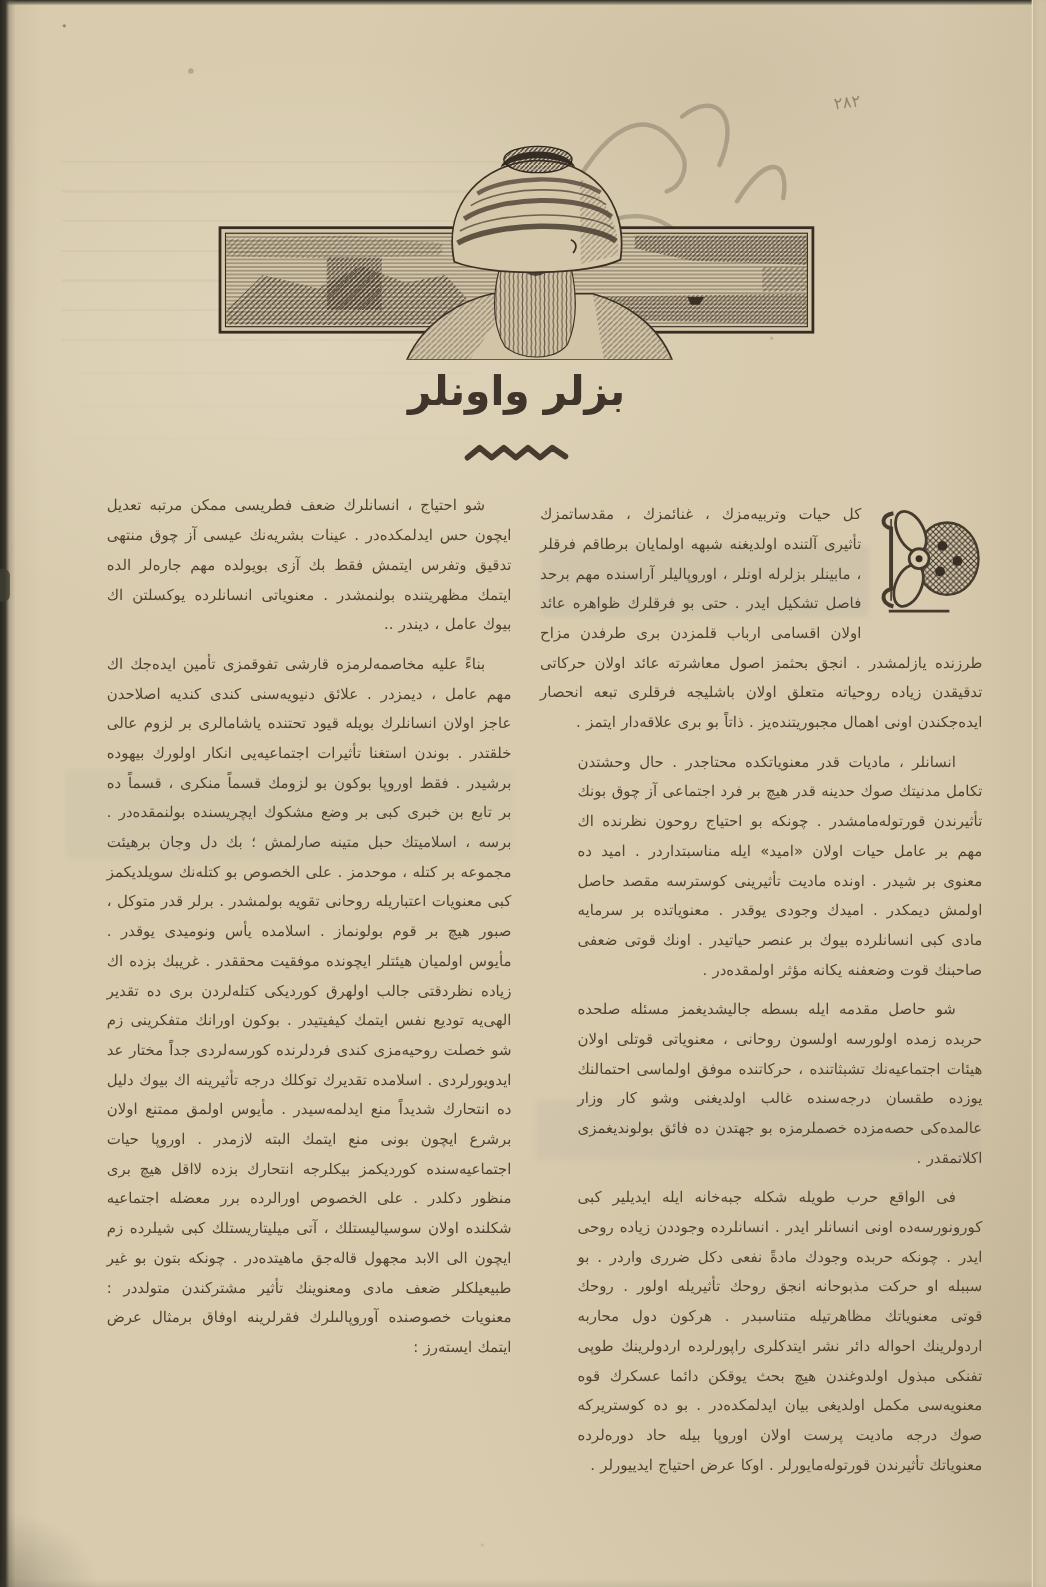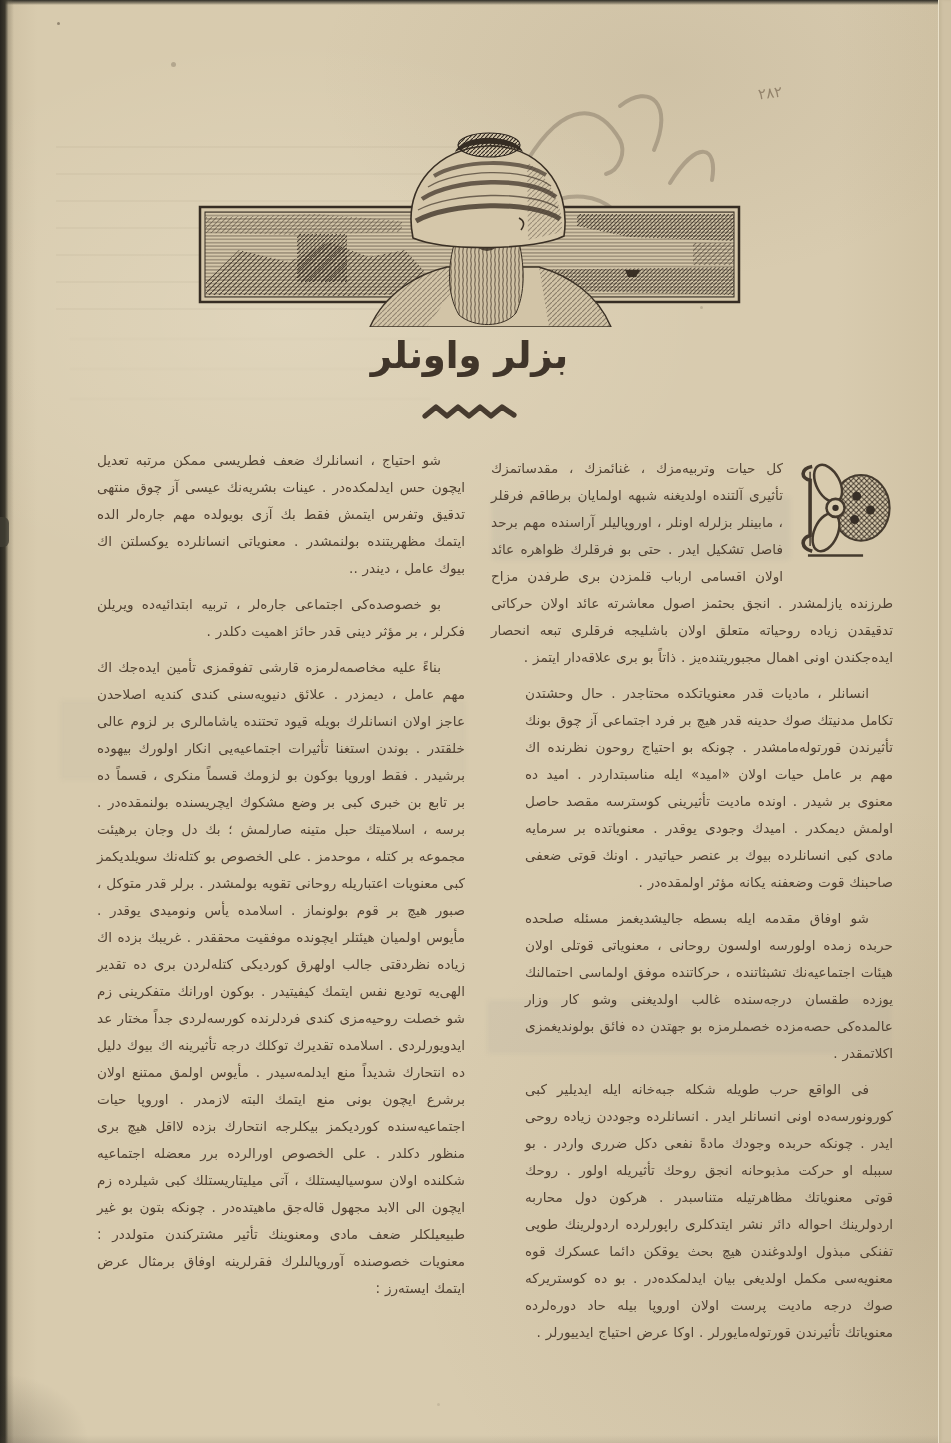--- a/index.html
+++ b/index.html
@@ -181,24 +181,23 @@
             <ellipse cx="31" cy="25" rx="11" ry="19" fill="#d8cbae" stroke="#3a3025" stroke-width="2.4" transform="rotate(-28 31 25)"></ellipse>
             <ellipse cx="29" cy="71" rx="11" ry="19" fill="#d8cbae" stroke="#3a3025" stroke-width="2.4" transform="rotate(24 29 71)"></ellipse>
             <circle cx="38" cy="48" r="8.5" fill="#d8cbae" stroke="#3a3025" stroke-width="2.4"></circle>
             <circle cx="38" cy="48" r="3" fill="#2c241d"></circle>
             <path d="M12,93 H64" stroke="#3a3025" stroke-width="2.4"></path>
           </svg>
         </span>
         <span>كل حيات وتربيه‌مزك ، غنائمزك ، مقدساتمزك تأثيرى آلتنده اولديغنه شبهه اولمايان برطاقم فرقلر ، مابينلر بزلرله اونلر ، اوروپاليلر آراسنده مهم برحد فاصل تشكيل ايدر . حتى بو فرقلرك ظواهره عائد اولان اقسامى ارباب قلمزدن برى طرفدن مزاح طرزنده يازلمشدر . انجق بحثمز اصول معاشرته عائد اولان حركاتى تدقيقدن زياده روحياته متعلق اولان باشليجه فرقلرى تبعه انحصار ايده‌جكندن اونى اهمال مجبوريتنده‌يز . ذاتاً بو برى علاقه‌دار ايتمز .</span>
       </p>
       <p class="para indent">انسانلر ، ماديات قدر معنوياتكده محتاجدر . حال وحشتدن تكامل مدنيتك صوك حدينه قدر هيچ بر فرد اجتماعى آز چوق بونك تأثيرندن قورتوله‌مامشدر . چونكه بو احتياج روحون نظرنده اك مهم بر عامل حيات اولان «اميد» ايله مناسبتداردر . اميد ده معنوى بر شيدر . اونده ماديت تأثيرينى كوسترسه مقصد حاصل اولمش ديمكدر . اميدك وجودى يوقدر . معنوياتده بر سرمايه مادى كبى انسانلرده بيوك بر عنصر حياتيدر . اونك قوتى ضعفى صاحبنك قوت وضعفنه يكانه مؤثر اولمقده‌در .</p>
-      <p class="para indent">شو اوفاق مقدمه ايله بسطه جاليشديغمز مسئله صلحده حربده زمده اولورسه اولسون روحانى ، معنوياتى قوتلى اولان هيئات اجتماعيه‌نك تشبثاتنده ، حركاتنده موفق اولماسى احتمالنك يوزده طقسان درجه‌سنده غالب اولديغنى وشو كار وزار عالمده‌كى حصه‌مزده خصملرمزه بو جهتدن ده فائق بولونديغمزى اكلاتمقدر .</p>
+      <p class="para indent">شو حاصل مقدمه ايله بسطه جاليشديغمز مسئله صلحده حربده زمده اولورسه اولسون روحانى ، معنوياتى قوتلى اولان هيئات اجتماعيه‌نك تشبثاتنده ، حركاتنده موفق اولماسى احتمالنك يوزده طقسان درجه‌سنده غالب اولديغنى وشو كار وزار عالمده‌كى حصه‌مزده خصملرمزه بو جهتدن ده فائق بولونديغمزى اكلاتمقدر .</p>
       <p class="para indent">فى الواقع حرب طويله شكله جبه‌خانه ايله ايديلير كبى كورونورسه‌ده اونى انسانلر ايدر . انسانلرده وجوددن زياده روحى ايدر . چونكه حربده وجودك مادةً نفعى دكل ضررى واردر . بو سببله او حركت مذبوحانه انجق روحك تأثيريله اولور . روحك قوتى معنوياتك مظاهرتيله متناسبدر . هركون دول محاربه اردولرينك احواله دائر نشر ايتدكلرى راپورلرده اردولرينك طوپى تفنكى مبذول اولدوغندن هيچ بحث يوقكن دائما عسكرك قوه معنويه‌سى مكمل اولديغى بيان ايدلمكده‌در . بو ده كوستريركه صوك درجه ماديت پرست اولان اوروپا بيله حاد دوره‌لرده معنوياتك تأثيرندن قورتوله‌مايورلر . اوكا عرض احتياج ايدييورلر .</p>
     </div>
 
     <div class="col col-second">
       <p class="para indent">شو احتياج ، انسانلرك ضعف فطريسى ممكن مرتبه تعديل ايچون حس ايدلمكده‌در . عينات بشريه‌نك عيسى آز چوق منتهى تدقيق وتفرس ايتمش فقط بك آزى بويولده مهم جاره‌لر الده ايتمك مظهريتنده بولنمشدر . معنوياتى انسانلرده يوكسلتن اك بيوك عامل ، ديندر ..</p>
-      <p class="para indent">بو خصوصده‌كى اجتماعى جاره‌لر ، تربيه ابتدائيه‌ده ويريلن فكرلر ، بر مؤثر دينى قدر حائز اهميت دكلدر .</p>
       <p class="para indent">بناءً عليه مخاصمه‌لرمزه قارشى تفوقمزى تأمين ايده‌جك اك مهم عامل ، ديمزدر . علائق دنيويه‌سنى كندى كنديه اصلاحدن عاجز اولان انسانلرك بويله قيود تحتنده ياشامالرى بر لزوم عالى خلقتدر . بوندن استغنا تأثيرات اجتماعيه‌يى انكار اولورك بيهوده برشيدر . فقط اوروپا بوكون بو لزومك قسماً منكرى ، قسماً ده بر تابع بن خبرى كبى بر وضع مشكوك ايچريسنده بولنمقده‌در . برسه ، اسلاميتك حبل متينه صارلمش ؛ بك دل وجان برهيئت مجموعه بر كتله ، موحدمز . على الخصوص بو كتله‌نك سويلديكمز كبى معنويات اعتباريله روحانى تقويه بولمشدر . برلر قدر متوكل ، صبور هيچ بر قوم بولونماز . اسلامده يأس ونوميدى يوقدر . مأيوس اولميان هيئتلر ايچونده موفقيت محققدر . غريبك بزده اك زياده نظردقتى جالب اولهرق كورديكى كتله‌لردن برى ده تقدير الهى‌يه توديع نفس ايتمك كيفيتيدر . بوكون اورانك متفكرينى زم شو خصلت روحيه‌مزى كندى فردلرنده كورسه‌لردى جداً مختار عد ايدويورلردى . اسلامده تقديرك توكلك درجه تأثيرينه اك بيوك دليل ده انتحارك شديداً منع ايدلمه‌سيدر . مأيوس اولمق ممتنع اولان برشرع ايچون بونى منع ايتمك البته لازمدر . اوروپا حيات اجتماعيه‌سنده كورديكمز بيكلرجه انتحارك بزده لااقل هيچ برى منظور دكلدر . على الخصوص اورالرده برر معضله اجتماعيه شكلنده اولان سوسياليستلك ، آتى ميليتاريستلك كبى شيلرده زم ايچون الى الابد مجهول قاله‌جق ماهيتده‌در . چونكه بتون بو غير طبيعيلكلر ضعف مادى ومعنوينك تأثير مشتركندن متولددر : معنويات خصوصنده آوروپالىلرك فقرلرينه اوفاق برمثال عرض ايتمك ايسته‌رز :</p>
     </div>
 
   </div>
 </div>
 
 </body></html>

